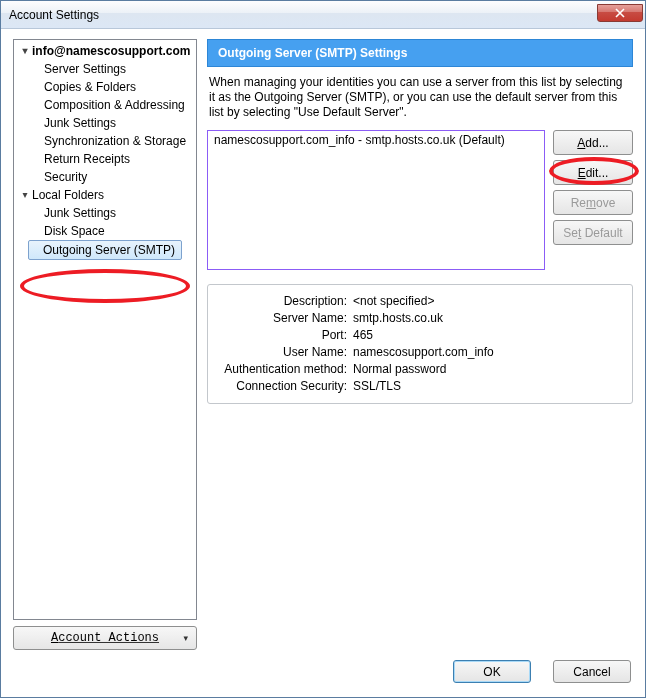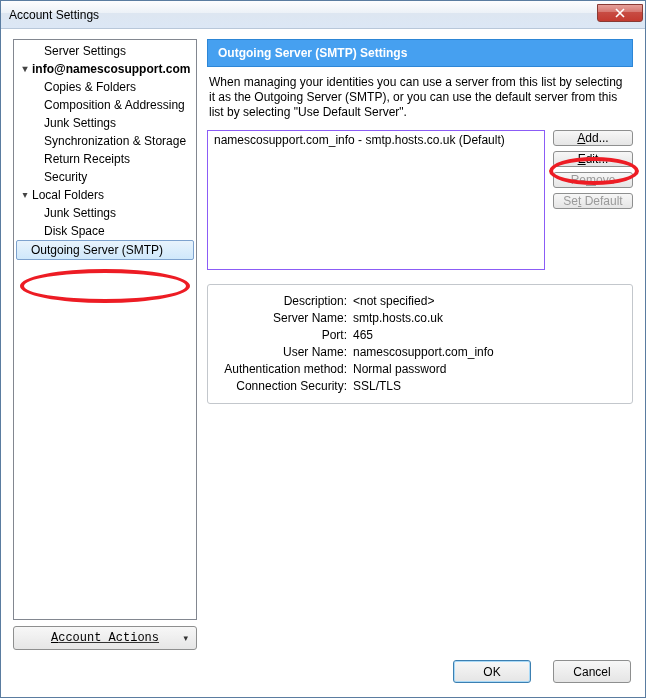--- a/index.html
+++ b/index.html
@@ -79,21 +79,21 @@
   align-items: center;
   line-height: 16px;
 }
 .tree-item.l1 { padding-left: 6px; font-weight: bold; }
 .tree-item.l2 { padding-left: 30px; font-weight: normal; }
 .tree-item.l1b { padding-left: 6px; font-weight: normal; }
 .tree-item.selected {
   background: linear-gradient(to bottom, #e8f3fc, #cfe8fb);
   border: 1px solid #7da2ce;
   border-radius: 2px;
-  margin: 0 2px;
+  margin: 0 14px;
   padding-left: 14px;
 }
 .twisty {
   display: inline-block;
   width: 10px;
   text-align: center;
   margin-right: 2px;
   color: #555;
   font-size: 10px;
 }
@@ -152,21 +152,21 @@
   padding: 2px 6px;
   cursor: default;
 }
 .btn-col {
   width: 80px;
   display: flex;
   flex-direction: column;
   gap: 5px;
 }
 .btn {
-  height: 16px;
+  height: 25px;
   border: 1px solid #8e8f8f;
   background: linear-gradient(to bottom, #f7f7f7, #e5e5e5);
   border-radius: 3px;
   display: flex;
   align-items: center;
   justify-content: center;
   cursor: pointer;
   font-size: 12px;
 }
 .btn.disabled {
@@ -226,27 +226,27 @@
           <path d="M1 1 L9 9 M9 1 L1 9" stroke="#fff" stroke-width="1.6"></path>
         </svg>
     </div>
   </div>
 
   <div class="body">
     <div class="main-area">
 
       <div class="leftpanel">
         <div class="tree">
-          <div class="tree-item l2">
-              <span>Server Settings</span>
-            </div>
           <div class="tree-item l1">
             <span class="twisty down"></span>
             <span>info@namescosupport.com</span>
           </div>
+          <div class="tree-item l2">
+              <span>Server Settings</span>
+            </div>
           <div class="tree-item l2">
               <span>Copies &amp; Folders</span>
             </div>
           <div class="tree-item l2">
               <span>Composition &amp; Addressing</span>
             </div>
           <div class="tree-item l2">
               <span>Junk Settings</span>
             </div>
           <div class="tree-item l2">

